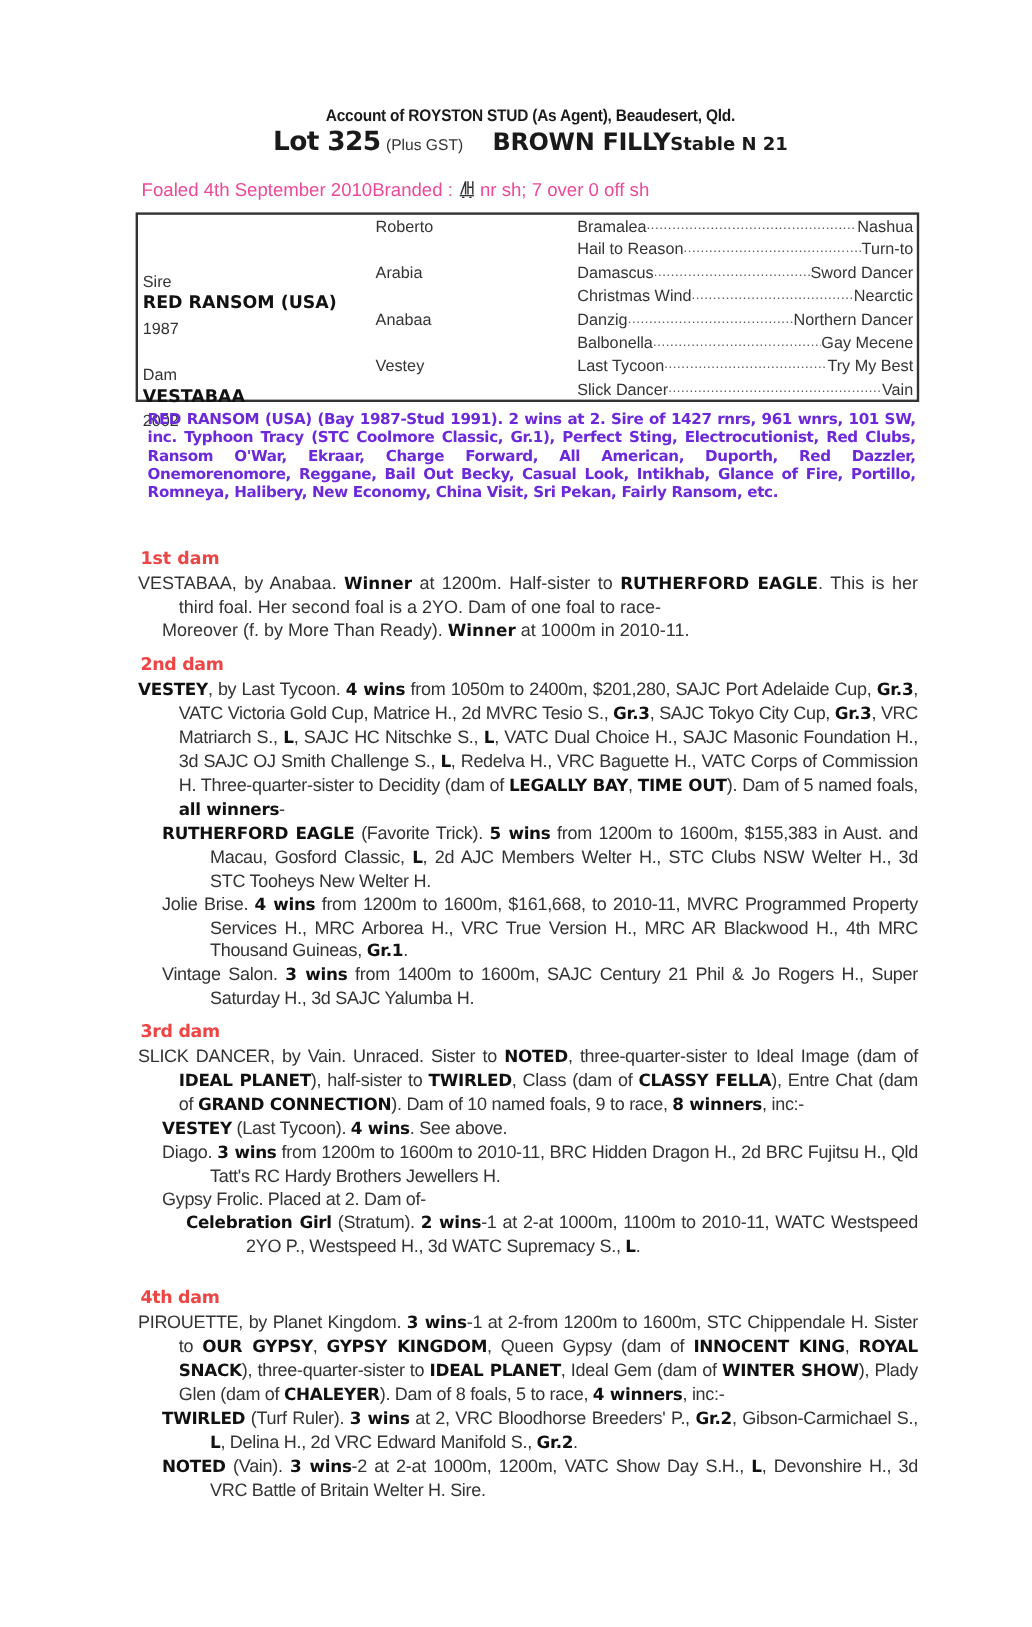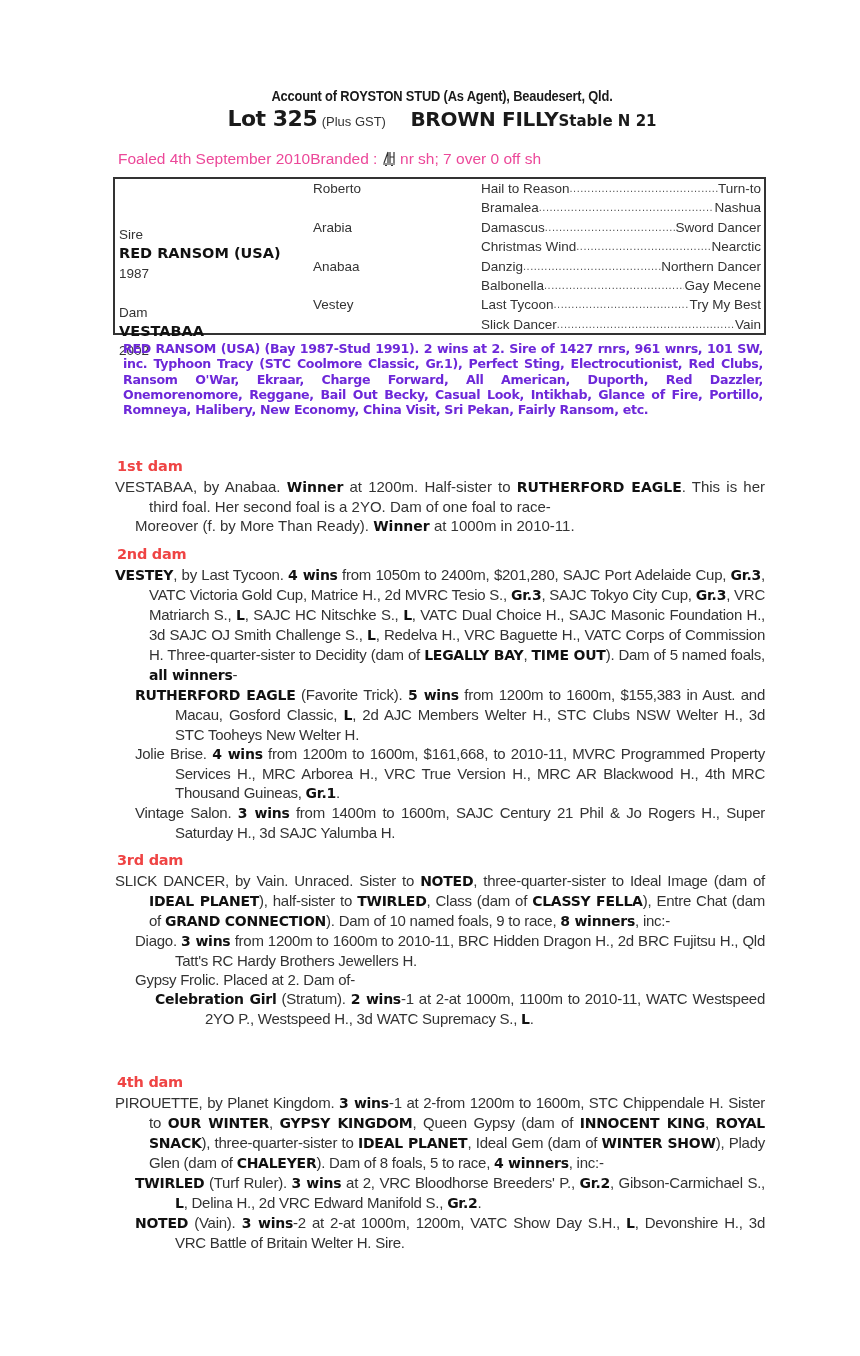--- a/index.html
+++ b/index.html
@@ -102,28 +102,28 @@
           <span class="c1">2002</span>
           <span class="c2">Vestey</span>
         </div>
       <div class="pl-row">
           <span class="c1"></span>
           <span class="c2"></span>
         </div>
     </div>
     <div class="ped-right">
       <div class="pr-row">
+          <span class="a">Bramalea</span>
+          <span class="dots"></span>
+          <span class="b">Nashua</span>
+        </div>
+      <div class="pr-row">
           <span class="a">Hail to Reason</span>
           <span class="dots"></span>
           <span class="b">Turn-to</span>
-        </div>
-      <div class="pr-row">
-          <span class="a">Bramalea</span>
-          <span class="dots"></span>
-          <span class="b">Nashua</span>
         </div>
       <div class="pr-row">
           <span class="a">Damascus</span>
           <span class="dots"></span>
           <span class="b">Sword Dancer</span>
         </div>
       <div class="pr-row">
           <span class="a">Christmas Wind</span>
           <span class="dots"></span>
           <span class="b">Nearctic</span>
@@ -163,24 +163,25 @@
     <h3>2nd dam</h3>
     <p class="p0"><b>VESTEY</b>, by Last Tycoon. <b>4 wins</b> from 1050m to 2400m, $201,280, SAJC Port Adelaide Cup, <b>Gr.3</b>, VATC Victoria Gold Cup, Matrice H., 2d MVRC Tesio S., <b>Gr.3</b>, SAJC Tokyo City Cup, <b>Gr.3</b>, VRC Matriarch S., <b>L</b>, SAJC HC Nitschke S., <b>L</b>, VATC Dual Choice H., SAJC Masonic Foundation H., 3d SAJC OJ Smith Challenge S., <b>L</b>, Redelva H., VRC Baguette H., VATC Corps of Commission H. Three-quarter-sister to Decidity (dam of <b>LEGALLY BAY</b>, <b>TIME OUT</b>). Dam of 5 named foals, <b>all winners</b>-</p>
     <p class="p1"><b>RUTHERFORD EAGLE</b> (Favorite Trick). <b>5 wins</b> from 1200m to 1600m, $155,383 in Aust. and Macau, Gosford Classic, <b>L</b>, 2d AJC Members Welter H., STC Clubs NSW Welter H., 3d STC Tooheys New Welter H.</p>
     <p class="p1">Jolie Brise. <b>4 wins</b> from 1200m to 1600m, $161,668, to 2010-11, MVRC Programmed Property Services H., MRC Arborea H., VRC True Version H., MRC AR Blackwood H., 4th MRC Thousand Guineas, <b>Gr.1</b>.</p>
     <p class="p1">Vintage Salon. <b>3 wins</b> from 1400m to 1600m, SAJC Century 21 Phil &amp; Jo Rogers H., Super Saturday H., 3d SAJC Yalumba H.</p>
   </div>
 
   <div class="section condensed" style="top:762px">
     <h3>3rd dam</h3>
     <p class="p0">SLICK DANCER, by Vain. Unraced. Sister to <b>NOTED</b>, three-quarter-sister to Ideal Image (dam of <b>IDEAL PLANET</b>), half-sister to <b>TWIRLED</b>, Class (dam of <b>CLASSY FELLA</b>), Entre Chat (dam of <b>GRAND CONNECTION</b>). Dam of 10 named foals, 9 to race, <b>8 winners</b>, inc:-</p>
+    <p class="p1"><b>VESTEY</b> (Last Tycoon). <b>4 wins</b>. See above.</p>
     <p class="p1">Diago. <b>3 wins</b> from 1200m to 1600m to 2010-11, BRC Hidden Dragon H., 2d BRC Fujitsu H., Qld Tatt's RC Hardy Brothers Jewellers H.</p>
     <p class="p1">Gypsy Frolic. Placed at 2. Dam of-</p>
     <p class="p2"><b>Celebration Girl</b> (Stratum). <b>2 wins</b>-1 at 2-at 1000m, 1100m to 2010-11, WATC Westspeed 2YO P., Westspeed H., 3d WATC Supremacy S., <b>L</b>.</p>
   </div>
 
   <div class="section condensed" style="top:984px">
     <h3>4th dam</h3>
-    <p class="p0">PIROUETTE, by Planet Kingdom. <b>3 wins</b>-1 at 2-from 1200m to 1600m, STC Chippendale H. Sister to <b>OUR WINTER</b>, <b>GYPSY KINGDOM</b>, Queen Gypsy (dam of <b>INNOCENT KING</b>, <b>ROYAL SNACK</b>), three-quarter-sister to <b>IDEAL PLANET</b>, Ideal Gem (dam of <b>WINTER SHOW</b>), Plady Glen (dam of <b>CHALEYER</b>). Dam of 8 foals, 5 to race, <b>4 winners</b>, inc:-</p>
+    <p class="p0">PIROUETTE, by Planet Kingdom. <b>3 wins</b>-1 at 2-from 1200m to 1600m, STC Chippendale H. Sister to <b>OUR GYPSY</b>, <b>GYPSY KINGDOM</b>, Queen Gypsy (dam of <b>INNOCENT KING</b>, <b>ROYAL SNACK</b>), three-quarter-sister to <b>IDEAL PLANET</b>, Ideal Gem (dam of <b>WINTER SHOW</b>), Plady Glen (dam of <b>CHALEYER</b>). Dam of 8 foals, 5 to race, <b>4 winners</b>, inc:-</p>
     <p class="p1"><b>TWIRLED</b> (Turf Ruler). <b>3 wins</b> at 2, VRC Bloodhorse Breeders' P., <b>Gr.2</b>, Gibson-Carmichael S., <b>L</b>, Delina H., 2d VRC Edward Manifold S., <b>Gr.2</b>.</p>
     <p class="p1"><b>NOTED</b> (Vain). <b>3 wins</b>-2 at 2-at 1000m, 1200m, VATC Show Day S.H., <b>L</b>, Devonshire H., 3d VRC Battle of Britain Welter H. Sire.</p>
   </div>
 </div>
 
 </body></html>

